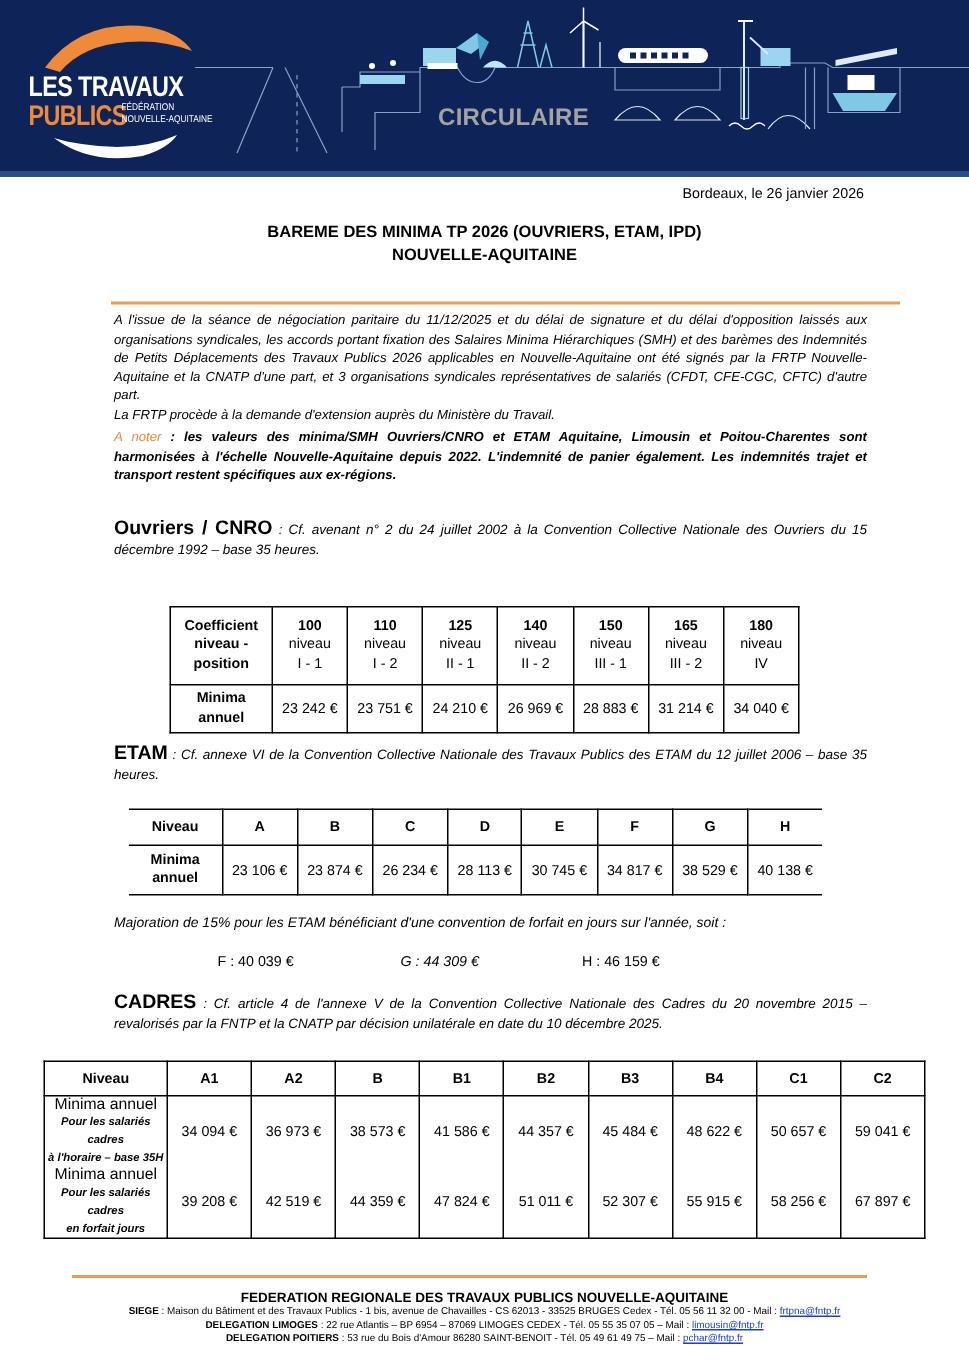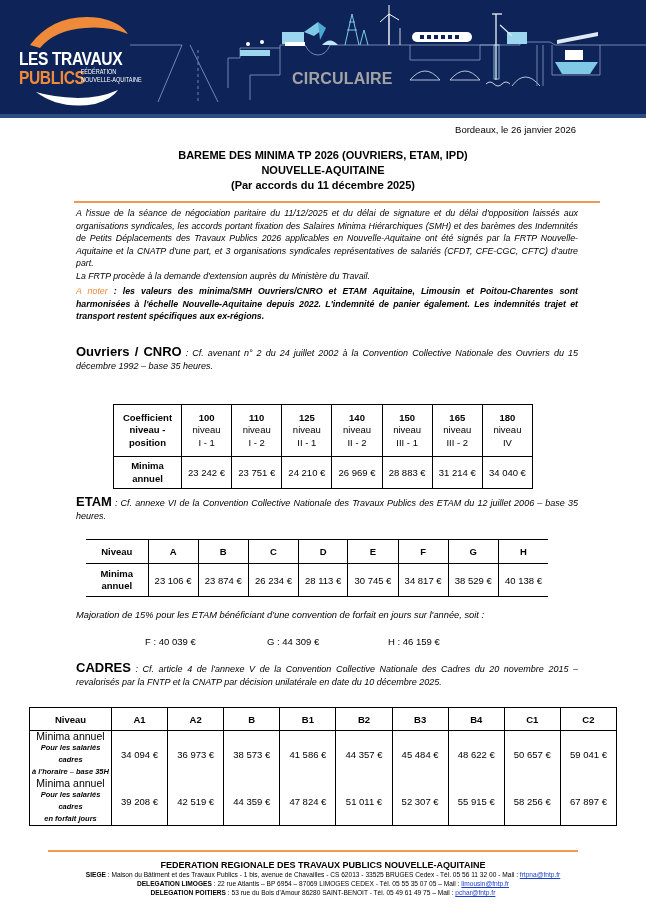--- a/index.html
+++ b/index.html
@@ -111,21 +111,20 @@
   </div>
   <div class="circulaire">CIRCULAIRE</div>
 </div>
 <div class="banner-bottom"></div>
 
 <div class="date">Bordeaux, le 26 janvier 2026</div>
 
 <div class="title">
   <div>BAREME DES MINIMA TP 2026 (OUVRIERS, ETAM, IPD)</div>
   <div>NOUVELLE-AQUITAINE</div>
-  <div>(Par accords du 11 décembre 2025)</div>
 </div>
 <div class="orange-rule" style="left:74px; width:526px; top:201px;"></div>
 
 <div class="para" style="top:207px;">
   <div>A l'issue de la séance de négociation paritaire du 11/12/2025 et du délai de signature et du délai d'opposition laissés aux organisations syndicales, les accords portant fixation des Salaires Minima Hiérarchiques (SMH) et des barèmes des Indemnités de Petits Déplacements des Travaux Publics 2026 applicables en Nouvelle-Aquitaine ont été signés par la FRTP Nouvelle-Aquitaine et la CNATP d'une part, et 3 organisations syndicales représentatives de salariés (CFDT, CFE-CGC, CFTC) d'autre part.</div>
   <div>La FRTP procède à la demande d'extension auprès du Ministère du Travail.</div>
 </div>
 <div class="para" style="top:285px;">
   <span class="note-label">A noter</span><span class="note-bold"> : les valeurs des minima/SMH Ouvriers/CNRO et ETAM Aquitaine, Limousin et Poitou-Charentes sont harmonisées à l'échelle Nouvelle-Aquitaine depuis 2022. L'indemnité de panier également. Les indemnités trajet et transport restent spécifiques aux ex-régions.</span>
 </div>
@@ -193,21 +192,21 @@
     <td>30 745 €</td>
     <td>34 817 €</td>
     <td>38 529 €</td>
     <td style="border-right:none;">40 138 €</td>
   </tr>
 </tbody>
   </table>
 
 <div class="majo">Majoration de 15% pour les ETAM bénéficiant d'une convention de forfait en jours sur l'année, soit :</div>
 <div class="majo-vals" style="left:145px;">F : 40 039 €</div>
-<div class="majo-vals" style="left:267px;">G : 44 309 €</div>
+<div class="majo-vals" style="left:267px;font-style:italic;">G : 44 309 €</div>
 <div class="majo-vals" style="left:388px;">H : 46 159 €</div>
 
 <div class="sec-head" style="top:662px;">
   <span class="big">CADRES</span><span> : Cf. article 4 de l'annexe V de la Convention Collective Nationale des Cadres du 20 novembre 2015 – revalorisés par la FNTP et la CNATP par décision unilatérale en date du 10 décembre 2025.</span>
 </div>
 <table style="left:29px; top:707px; width:588px; border-bottom:none;">
   <tbody>
       <tr style="height:23px;">
     <th style="width:82px;">Niveau</th>
     <th>A1</th>

